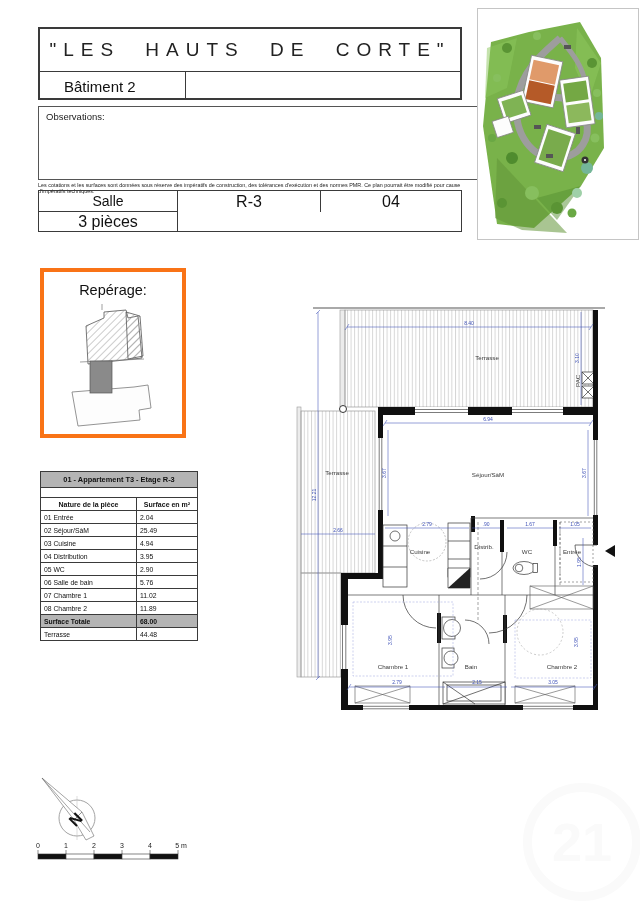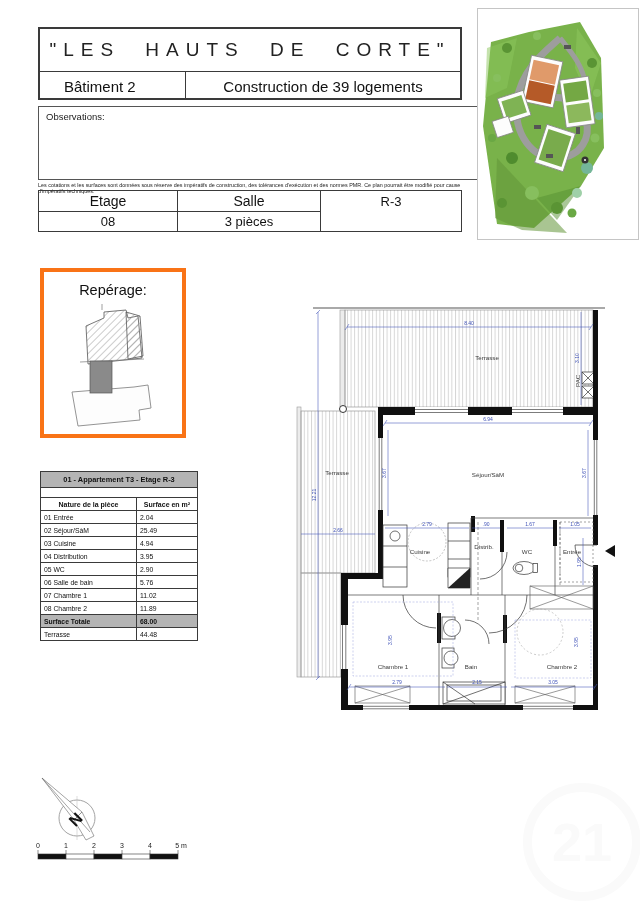--- a/index.html
+++ b/index.html
@@ -18,21 +18,21 @@
   #observations{left:38px;top:106px;width:462px;height:74px;border:1px solid #555;box-sizing:border-box;}
   #observations .lbl{font-size:9.5px;margin:4px 0 0 7px;color:#222;}
   
   #disclaimer{left:38px;top:182px;width:426px;font-size:5.4px;color:#222;line-height:6px;}
   
   #info-table{left:38px;top:190px;width:424px;height:42px;border:1.5px solid #3a3a3a;box-sizing:border-box;
               display:grid;grid-template-columns:139px 143px 1fr;grid-template-rows:21px 1fr;}
   #info-table .c{display:flex;align-items:center;justify-content:center;border-right:1px solid #3a3a3a;
                  border-bottom:1px solid #3a3a3a;font-size:14px;}
   #info-table .c:nth-child(3n){border-right:none;}
-  #info-table .c.v{border-bottom:none;font-size:13px;}
+  #info-table .c.v{border-bottom:none;font-size:16px;}
   
   #site-plan{left:477px;top:8px;width:162px;height:232px;}
   #reperage{left:40px;top:268px;width:146px;height:170px;border:4px solid #f97316;box-sizing:border-box;text-align:center;}
   #reperage .lbl{font-size:14.5px;margin-top:10px;color:#111;}
   
   #surface-table{left:40px;top:471px;width:157px;border-collapse:collapse;table-layout:fixed;padding-left:12px;}
   #surface-table td{border:1px solid #3a3a3a;font-size:6.8px;padding:1.5px 3px;height:9px;vertical-align:middle;}
   #surface-table .ttl{background:#b4b4b4;font-weight:bold;font-size:7.4px;text-align:center;height:12px;}
   #surface-table .gap td{height:6px;}
   #surface-table .hdr td{font-weight:bold;font-size:7px;text-align:center;}
@@ -51,35 +51,33 @@
 </style>
 </head>
 <body>
 
 <div id="page">
 
   <div id="header" class="abs">
     <div id="title-row">"LES HAUTS DE CORTE"</div>
     <div id="subtitle-row">
       <div id="batiment-cell">Bâtiment 2</div>
-      <div id="construction-cell">Construction de 39 logements</div>
     </div>
   </div>
 
   <div id="observations" class="abs">
     <div class="lbl">Observations:</div>
   </div>
 
   <div id="disclaimer" class="abs">Les cotations et les surfaces sont données sous réserve des impératifs de construction, des tolérances d'exécution et des normes PMR. Ce plan pourrait être modifié pour cause d'impératifs techniques.</div>
 
   <div id="info-table" class="abs">
-    <div class="c">Etage</div>
     <div class="c">Salle</div>
     <div class="c v">R-3</div>
-    <div class="c v">08</div>
+    <div class="c v">04</div>
     <div class="c v">3 pièces</div>
   </div>
 
   <svg id="site-plan" class="abs" viewBox="0 0 162 232">
     <rect x="0.5" y="0.5" width="161" height="231" fill="#fff" stroke="#c5c5c5" stroke-width="1"></rect>
     <g>
       <polygon points="52,24 103,14 124,50 127,140 104,178 57,220 20,216 6,118 14,34" fill="#79b24a"></polygon>
       <polygon points="20,150 90,225 45,222 18,210" fill="#639639" opacity="0.55"></polygon>
       <polygon points="100,20 124,55 112,92 98,60" fill="#8cc55c" opacity="0.6"></polygon>
       <polygon points="10,40 40,30 30,80 8,90" fill="#8cc55c" opacity="0.5"></polygon>

